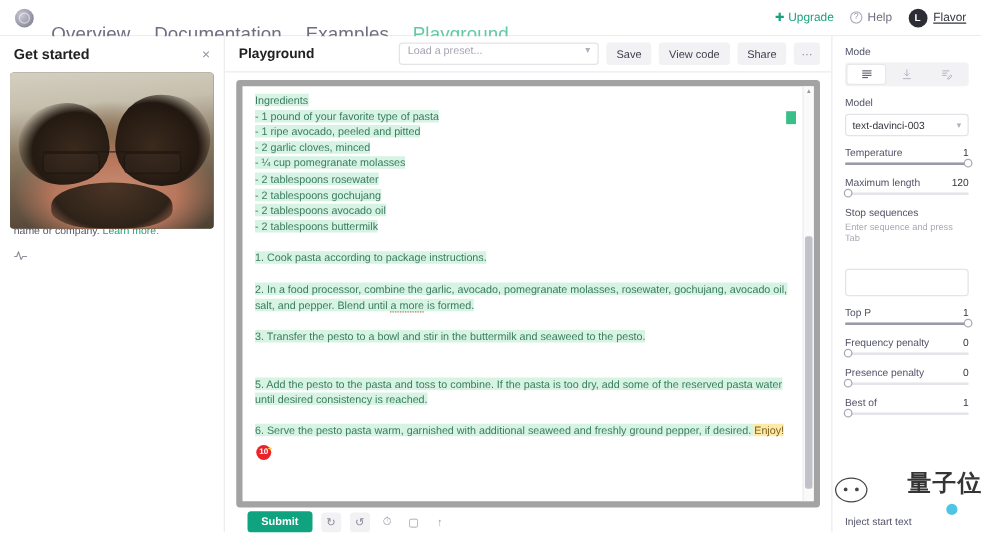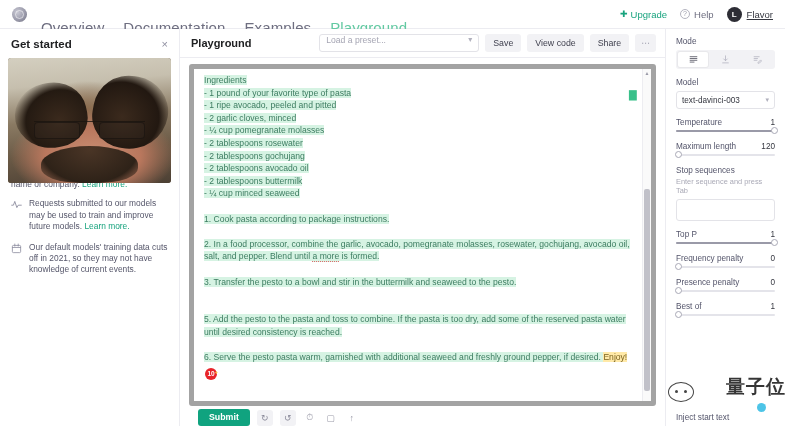--- a/index.html
+++ b/index.html
@@ -192,21 +192,21 @@
   .model-select .chev { margin-left:auto; color:#b0b0bd; font-size:7px; }
   .row { display:flex; align-items:flex-start; margin-bottom:3px; }
   .row .k { font-size:8.2px; color:#53546a; }
   .row .v { margin-left:auto; font-size:8.2px; color:#353740; }
   .track { height:2px; background:#e4e4ea; border-radius:2px; position:relative; margin-bottom:10px; }
   .track .fill { position:absolute; left:0; top:0; bottom:0; background:#9a9aa8; border-radius:2px; }
   .track .knob {
     position:absolute; top:-3px; width:7px;height:7px;border-radius:50%;
     background:#fff; border:1px solid #a9a9b6; cursor:pointer;
   }
-  .stop-hint { font-size:7.4px; color:#a9a9b6; margin:-2px 0 4px 0; }
+  .stop-hint { font-size:7.4px; color:#a9a9b6; margin:-2px 0 20px 0; }
   .stop-input { height:22px; border:1px solid #e3e3e8; border-radius:3px; margin-bottom:9px; cursor:text; }
   .watermark {
     position:absolute; left:-2px; bottom:18px; width:124px; height:40px;
     pointer-events:none; opacity:.88;
   }
   .wm-text {
     position:absolute; right:2px; bottom:8px; font-size:19px; font-weight:bold;
     color:#1a1a1a; font-family:"DejaVu Sans", sans-serif; letter-spacing:1px;
   }
   .wm-face {
@@ -268,33 +268,20 @@
       <div class="lp-trunc">
         <span>name or company. </span><span class="lp-link">Learn more.</span>
       </div>
       <div class="lp-notes">
         <div class="lp-note">
           <div class="lp-note-ico">
             <svg width="11" height="11" viewBox="0 0 16 16" fill="none" stroke="#8e8ea0" stroke-width="1.3" stroke-linecap="round" stroke-linejoin="round">
               <path d="M1 9h2.5L5.5 3.5 8.5 12.5 10.5 9H15"></path>
             </svg>
           </div>
-          <div class="lp-note-txt">
-            <span>Requests submitted to our models may be used to train and improve future models.</span>
-            <span class="lp-link">Learn more.</span>
-          </div>
-        </div>
-        <div class="lp-note">
-          <div class="lp-note-ico">
-            <svg width="11" height="11" viewBox="0 0 16 16" fill="none" stroke="#8e8ea0" stroke-width="1.2">
-              <rect x="2" y="3.5" width="12" height="10.5" rx="1.5"></rect>
-              <path d="M2 6.5h12M5.5 1.5v3M10.5 1.5v3" stroke-linecap="round"></path>
-            </svg>
-          </div>
-          <div class="lp-note-txt">Our default models' training data cuts off in 2021, so they may not have knowledge of current events.</div>
         </div>
       </div>
     </div>
 
     <div class="center">
       <div class="center-head">
         <div class="pg-title">Playground</div>
         <div class="center-head-right">
           <div class="preset">
             <span>Load a preset...</span>
@@ -312,21 +299,20 @@
           <div class="editor-text">
             <div class="ln"><span class="hl">Ingredients</span></div>
             <div class="ln"><span class="hl">- 1 pound of your favorite type of pasta</span></div>
             <div class="ln"><span class="hl">- 1 ripe avocado, peeled and pitted</span></div>
             <div class="ln"><span class="hl">- 2 garlic cloves, minced</span></div>
             <div class="ln"><span class="hl">- ¼ cup pomegranate molasses</span></div>
             <div class="ln"><span class="hl">- 2 tablespoons rosewater</span></div>
             <div class="ln"><span class="hl">- 2 tablespoons gochujang</span></div>
             <div class="ln"><span class="hl">- 2 tablespoons avocado oil</span></div>
             <div class="ln"><span class="hl">- 2 tablespoons buttermilk</span></div>
-            <div class="ln"><span class="hl">- ¼ cup minced seaweed</span></div>
             <div class="gap"></div>
             <div class="ln"><span class="hl">1. Cook pasta according to package instructions.</span></div>
             <div class="gap"></div>
             <div class="ln wrapline"><span class="hl">2. In a food processor, combine the garlic, avocado, pomegranate molasses, rosewater, gochujang, avocado oil, salt, and pepper. Blend until </span><span class="hl spell">a more</span><span class="hl"> is formed.</span></div>
             <div class="gap"></div>
             <div class="ln wrapline"><span class="hl">3. Transfer the pesto to a bowl and stir in the buttermilk and seaweed to the pesto.</span></div>
             <div class="gap"></div>
             <div class="gap"></div>
             <div class="ln wrapline"><span class="hl">5. Add the pesto to the pasta and toss to combine. If the pasta is too dry, add some of the reserved pasta water until desired consistency is reached.</span></div>
             <div class="gap"></div>

